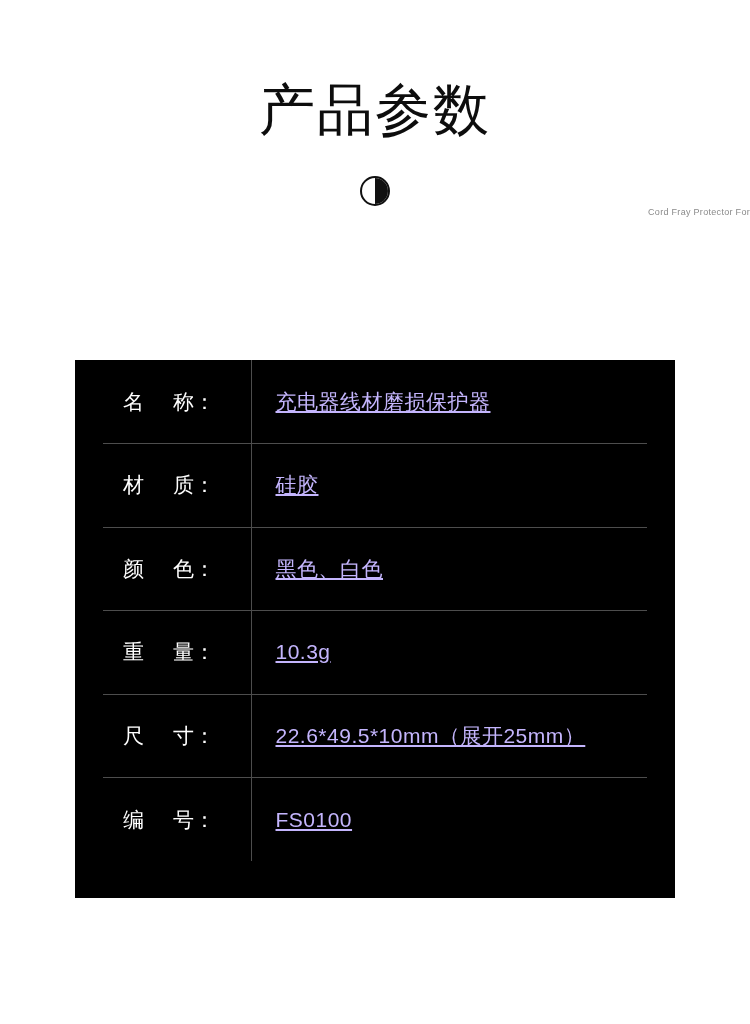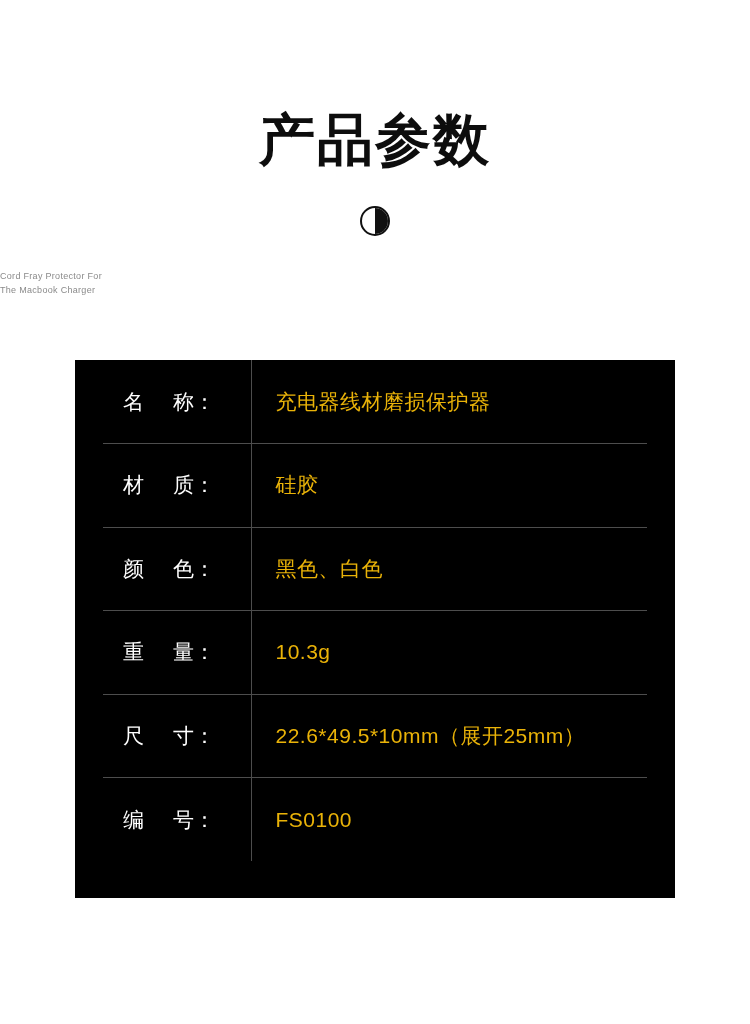--- a/index.html
+++ b/index.html
@@ -19,24 +19,24 @@
   .page {
     width: 750px;
     height: 1024px;
     position: relative;
     background: #ffffff;
   }
 
   .title {
     text-align: center;
     font-size: 56px;
-    font-weight: bold;
+    font-weight: normal;
     letter-spacing: 2px;
     color: #0d0d0d;
-    padding-top: 108px;
+    padding-top: 78px;
     line-height: 1.15;
     font-family: "Liberation Sans", "DejaVu Sans", sans-serif;
   }
 
   .logo-wrap {
     display: flex;
     justify-content: center;
     align-items: center;
     margin-top: 34px;
   }
@@ -53,26 +53,26 @@
     content: "";
     position: absolute;
     left: 50%;
     top: 0;
     width: 50%;
     height: 100%;
     background: #111111;
   }
 
   .tagline {
-    text-align: left;
-    margin-top: 34px;
+    text-align: right;
     font-size: 9px;
     line-height: 1.55;
     color: #8a8a8a;
     letter-spacing: 0.3px;
+    padding-left: 48px;
   }
 
   .spec-card {
     position: absolute;
     left: 75px;
     top: 360px;
     width: 600px;
     height: 538px;
     background: #000000;
     box-sizing: border-box;
@@ -108,40 +108,40 @@
   .label-inner {
     display: flex;
     justify-content: space-between;
     width: 92px;
   }
   .label-inner span {
     display: inline-block;
   }
 
   td.value-cell {
-    color: #eab308;
+    color: #c4b5fd;
     font-size: 21px;
     padding-left: 24px;
     letter-spacing: 0.5px;
+    text-decoration: underline;
   }
 </style>
 </head>
 <body>
 
 <div class="page">
 
   <div class="title">产品参数</div>
 
   <div class="logo-wrap">
     <div class="logo-mark"></div>
   </div>
 
   <div class="tagline">
     <div>Cord Fray Protector For</div>
-    <div>The Macbook Charger</div>
   </div>
 
   <div class="spec-card">
     <table class="spec-table">
       <tbody>
         <tr>
           <td class="label-cell">
             <div class="label-inner">
               <span>名</span>
               <span>称：</span>

